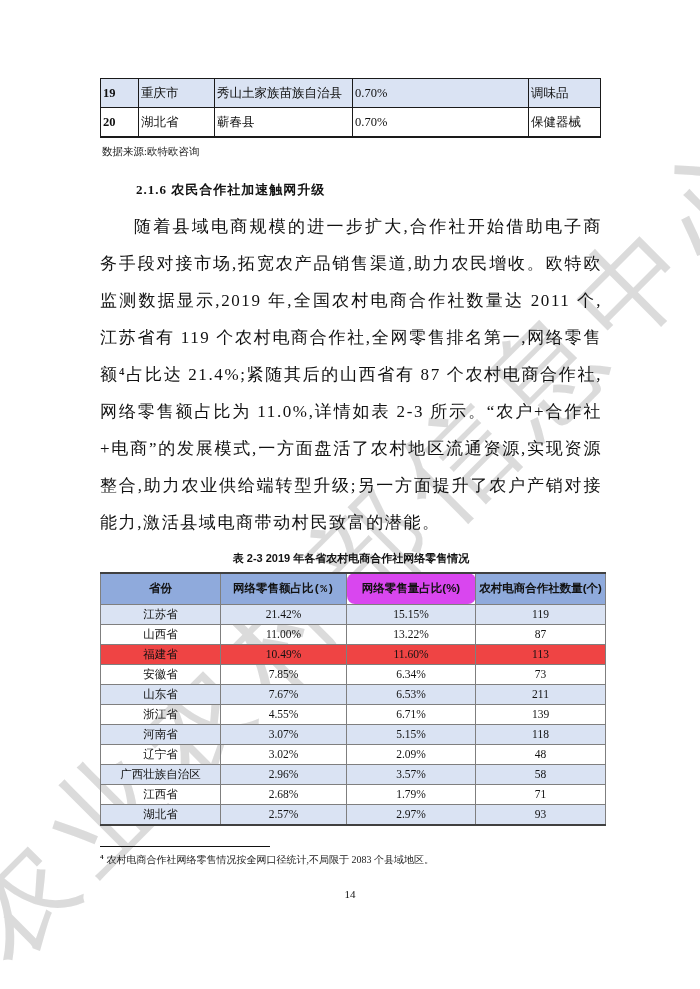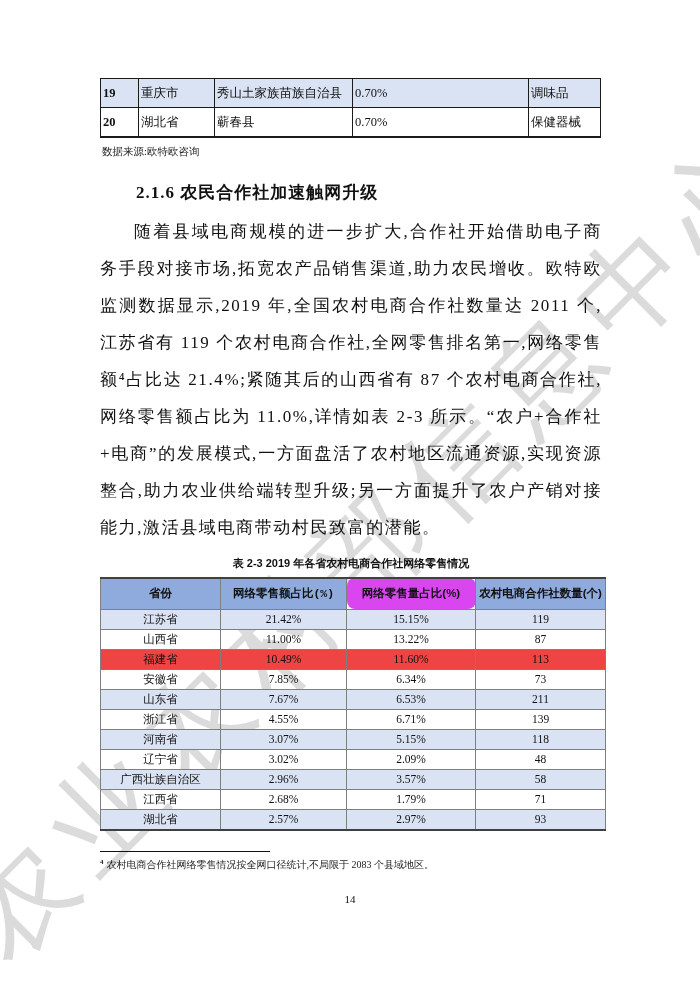--- a/index.html
+++ b/index.html
@@ -53,21 +53,21 @@
   table.top-table tr:last-child td { border-bottom: 2px solid #1a1a1a; }
   table.top-table td:first-child { font-weight: bold; }
   .source-note {
     margin: 7px 0 0 102px;
     font-size: 10.5px;
     color: #222222;
   }
   
   .heading {
     margin: 22px 0 0 136px;
-    font-size: 17px;
+    font-size: 13px;
     font-weight: bold;
     letter-spacing: 1px;
   }
   .body-para {
     margin: 9px 0 0 100px;
     width: 502px;
     font-size: 17px;
     line-height: 37px;
     text-align: justify;
     text-justify: inter-character;

